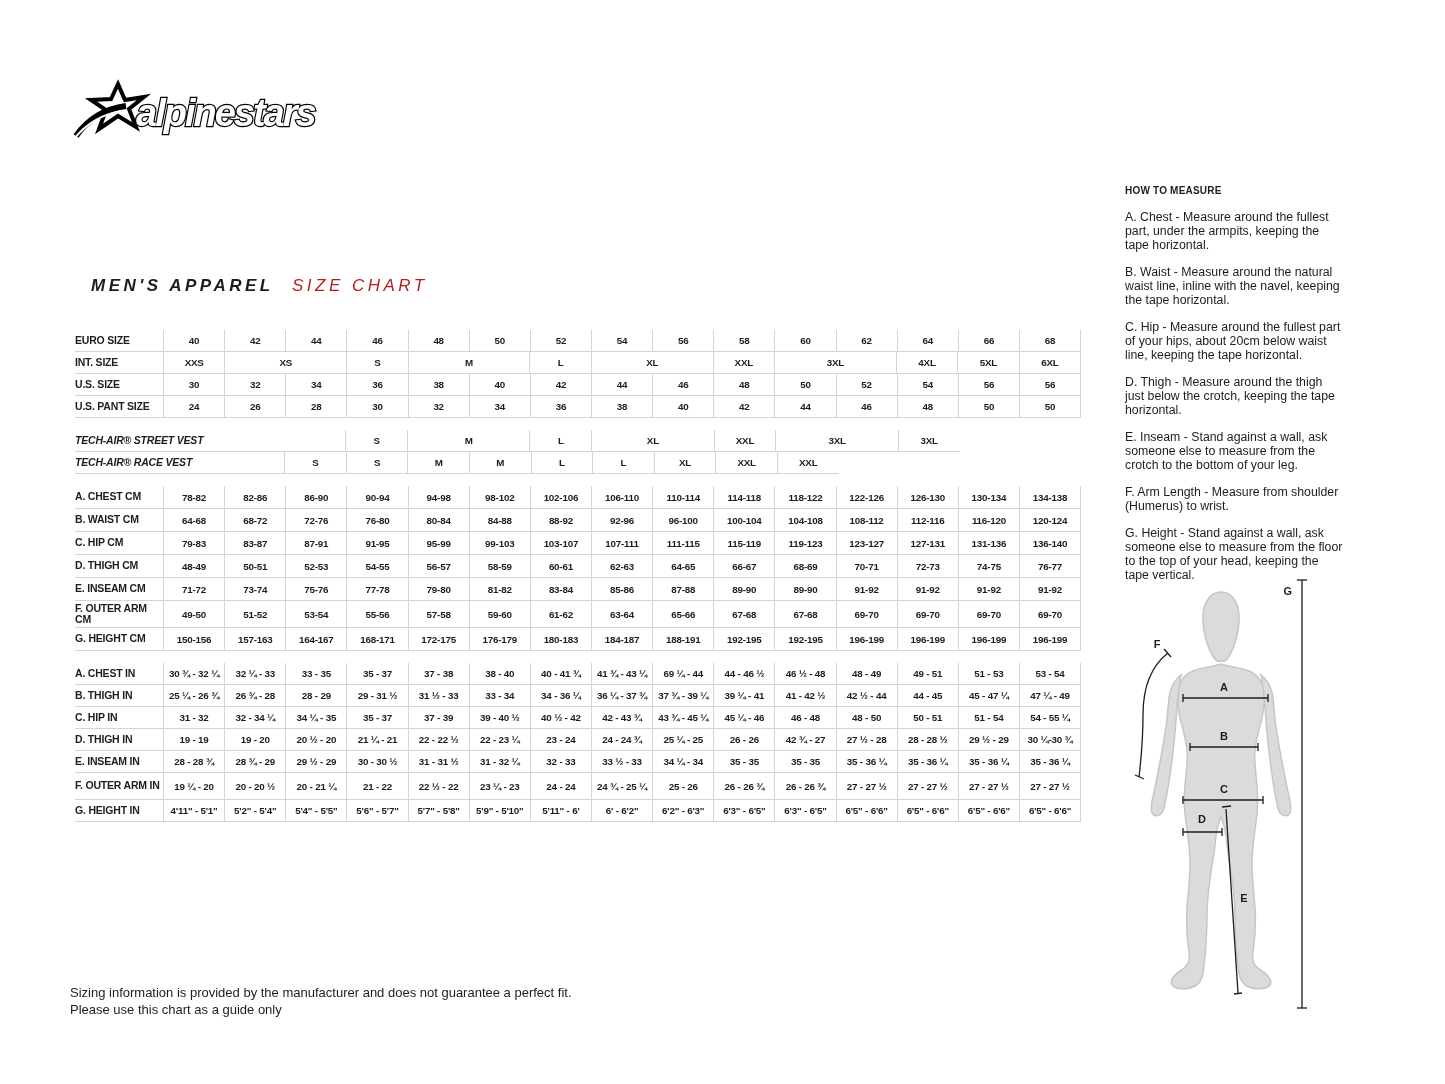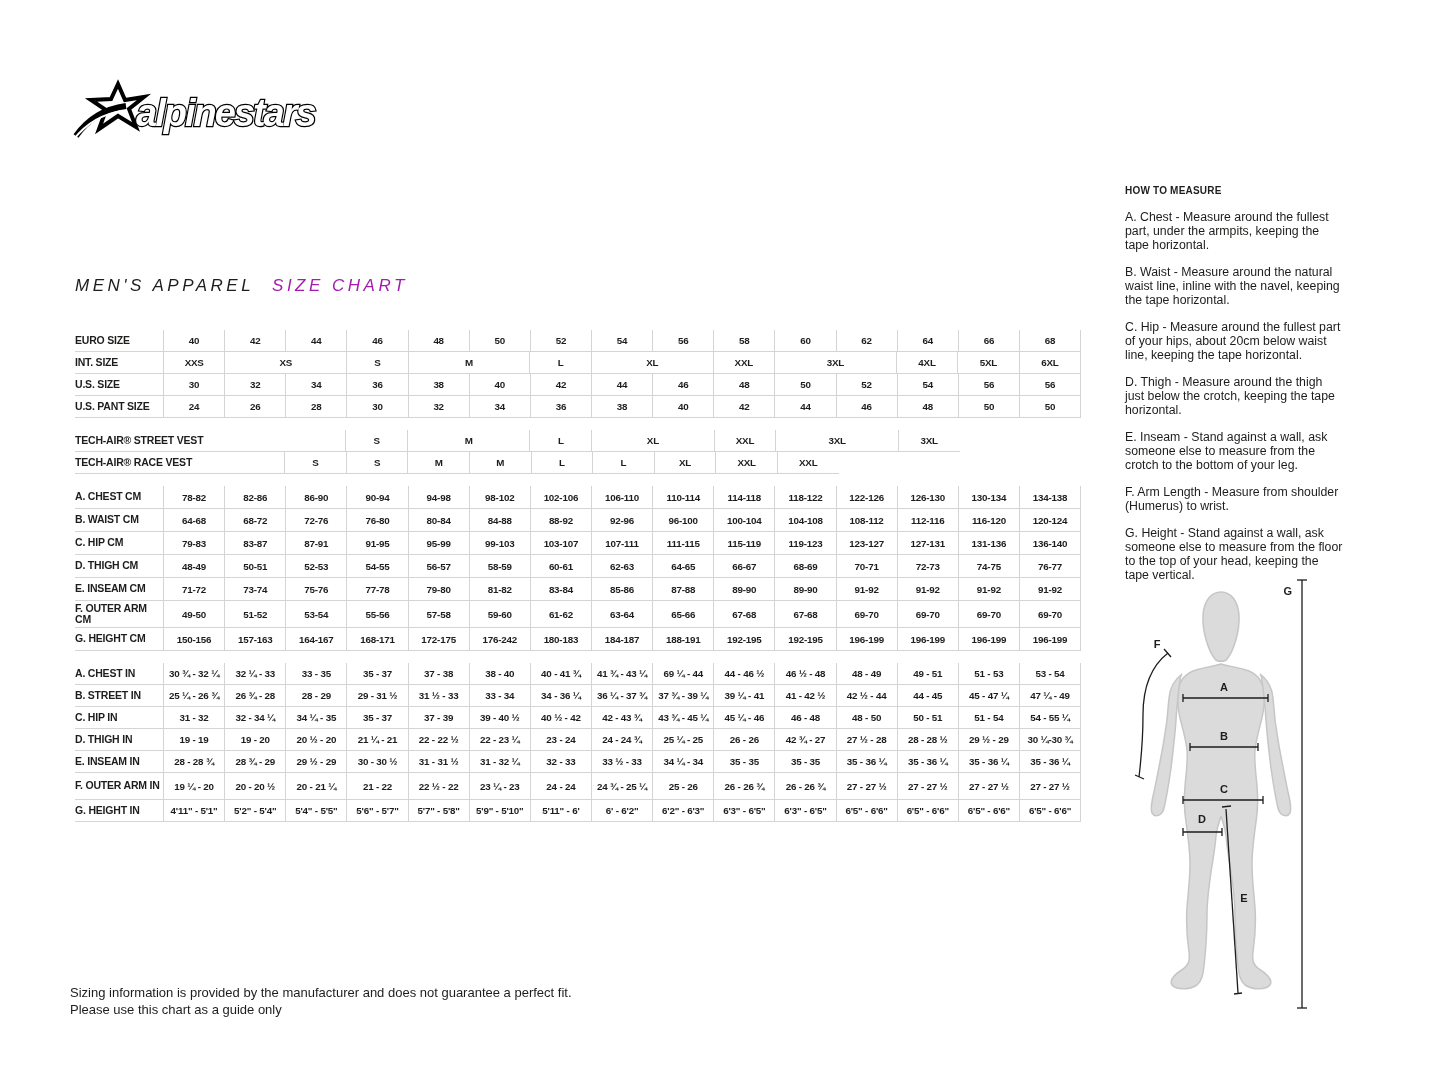--- a/index.html
+++ b/index.html
@@ -5,33 +5,33 @@
   html,body{margin:0;padding:0;background:#fff;}
   .page{position:relative;width:1395px;height:1084px;background:#ffffff;
         font-family:"Liberation Sans",sans-serif;color:#1d1d1b;overflow:hidden;}
 
   
   .logo{position:absolute;left:68px;top:76px;width:280px;height:68px;}
 
   
   .title{position:absolute;left:75px;top:276px;font-style:italic;font-size:17px;
          letter-spacing:3.5px;white-space:nowrap;}
-  .title .main{font-weight:400;}
-  .title .sub{font-weight:400;color:#a21caf;margin-left:10px;}
+  .title .main{font-weight:700;margin-left:16px;}
+  .title .sub{font-weight:400;color:#b91c1c;margin-left:10px;}
 
   
   .size-table{position:absolute;left:75px;top:330px;width:1006px;}
   .trow{display:flex;align-items:center;height:22px;justify-content:center;}
   .trow.cm{height:23px;}
   .trow.tall{height:27px;}
   .row-gap{height:12px;}
   .tlabel{width:88px;flex:0 0 88px;font-weight:bold;font-size:10.5px;letter-spacing:-0.2px;
           line-height:1.05;align-self:stretch;display:flex;align-items:center;
           border-bottom:1px solid #d4d4d4;}
-  .tlabel.nowrap{white-space:nowrap;overflow:visible;z-index:2;}
+  .tlabel.nowrap{white-space:nowrap;overflow:visible;z-index:2;font-style:italic;}
   .tcells{flex:1;display:flex;align-self:stretch;min-width:0;}
   .tcell{flex:1;display:flex;align-items:center;justify-content:center;
          font-weight:bold;font-size:9.8px;letter-spacing:-0.2px;white-space:nowrap;
          border-left:1px solid #d4d4d4;border-bottom:1px solid #d4d4d4;}
   .tcell.blank{border-left:none;}
   .tcell.void{border-bottom:none;border-left:none;}
   .tcells .tcell:last-child{border-right:1px solid #d4d4d4;}
   .tcells .tcell.void:last-child{border-right:none;}
 
   
@@ -296,21 +296,21 @@
         </div>
       </div>
       <div class="trow cm">
         <div class="tlabel">G. HEIGHT CM</div>
         <div class="tcells">
           <div class="tcell">150-156</div>
           <div class="tcell">157-163</div>
           <div class="tcell">164-167</div>
           <div class="tcell">168-171</div>
           <div class="tcell">172-175</div>
-          <div class="tcell">176-242</div>
+          <div class="tcell">176-179</div>
           <div class="tcell">180-183</div>
           <div class="tcell">184-187</div>
           <div class="tcell">188-191</div>
           <div class="tcell">192-195</div>
           <div class="tcell">192-195</div>
           <div class="tcell">196-199</div>
           <div class="tcell">196-199</div>
           <div class="tcell">196-199</div>
           <div class="tcell">196-199</div>
         </div>
@@ -330,21 +330,21 @@
           <div class="tcell">69 ¼ - 44</div>
           <div class="tcell">44 - 46 ½</div>
           <div class="tcell">46 ½ - 48</div>
           <div class="tcell">48 - 49</div>
           <div class="tcell">49 - 51</div>
           <div class="tcell">51 - 53</div>
           <div class="tcell">53 - 54</div>
         </div>
       </div>
       <div class="trow">
-        <div class="tlabel">B. STREET IN</div>
+        <div class="tlabel">B. THIGH IN</div>
         <div class="tcells">
           <div class="tcell">25 ¼ - 26 ¾</div>
           <div class="tcell">26 ¾ - 28</div>
           <div class="tcell">28 - 29</div>
           <div class="tcell">29 - 31 ½</div>
           <div class="tcell">31 ½ - 33</div>
           <div class="tcell">33 - 34</div>
           <div class="tcell">34 - 36 ¼</div>
           <div class="tcell">36 ¼ - 37 ¾</div>
           <div class="tcell">37 ¾ - 39 ¼</div>

